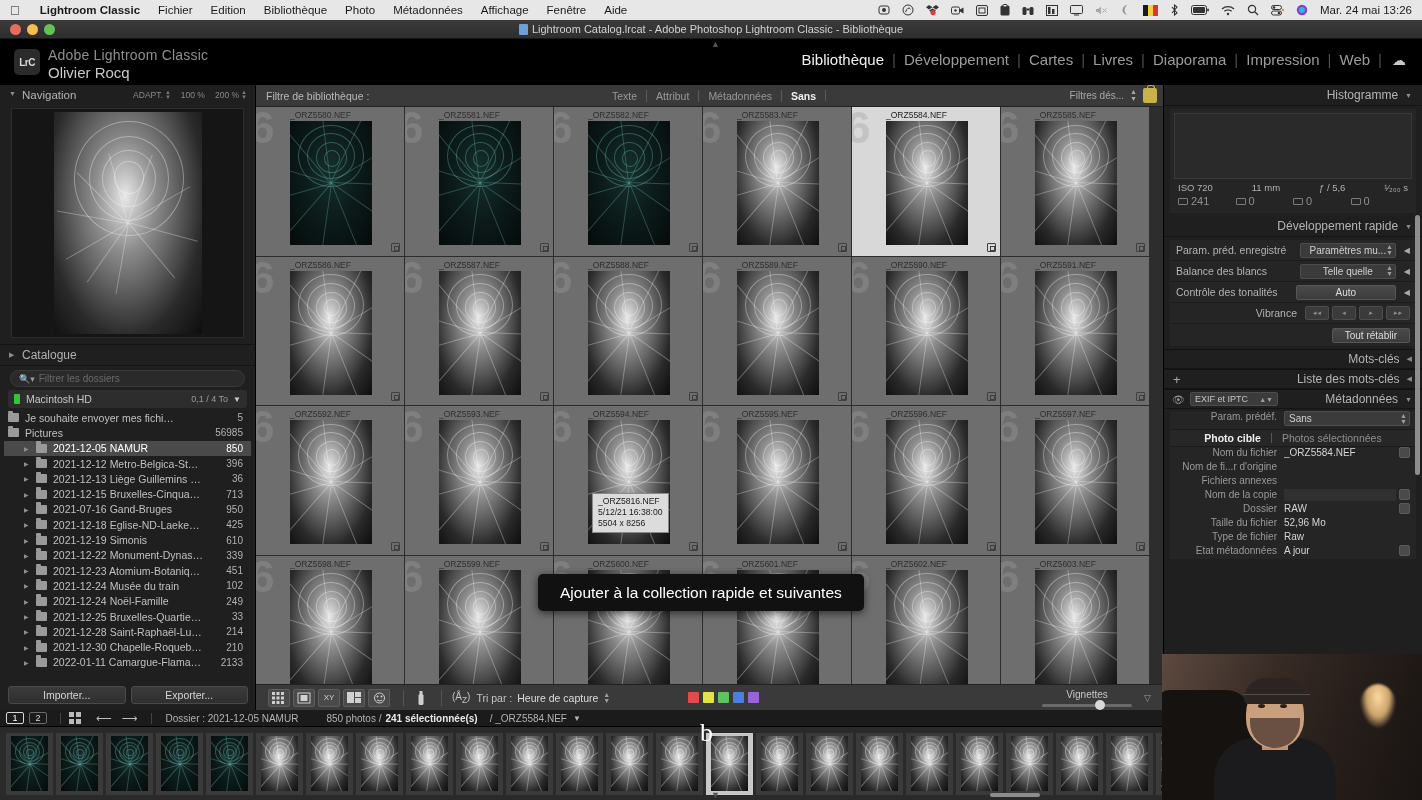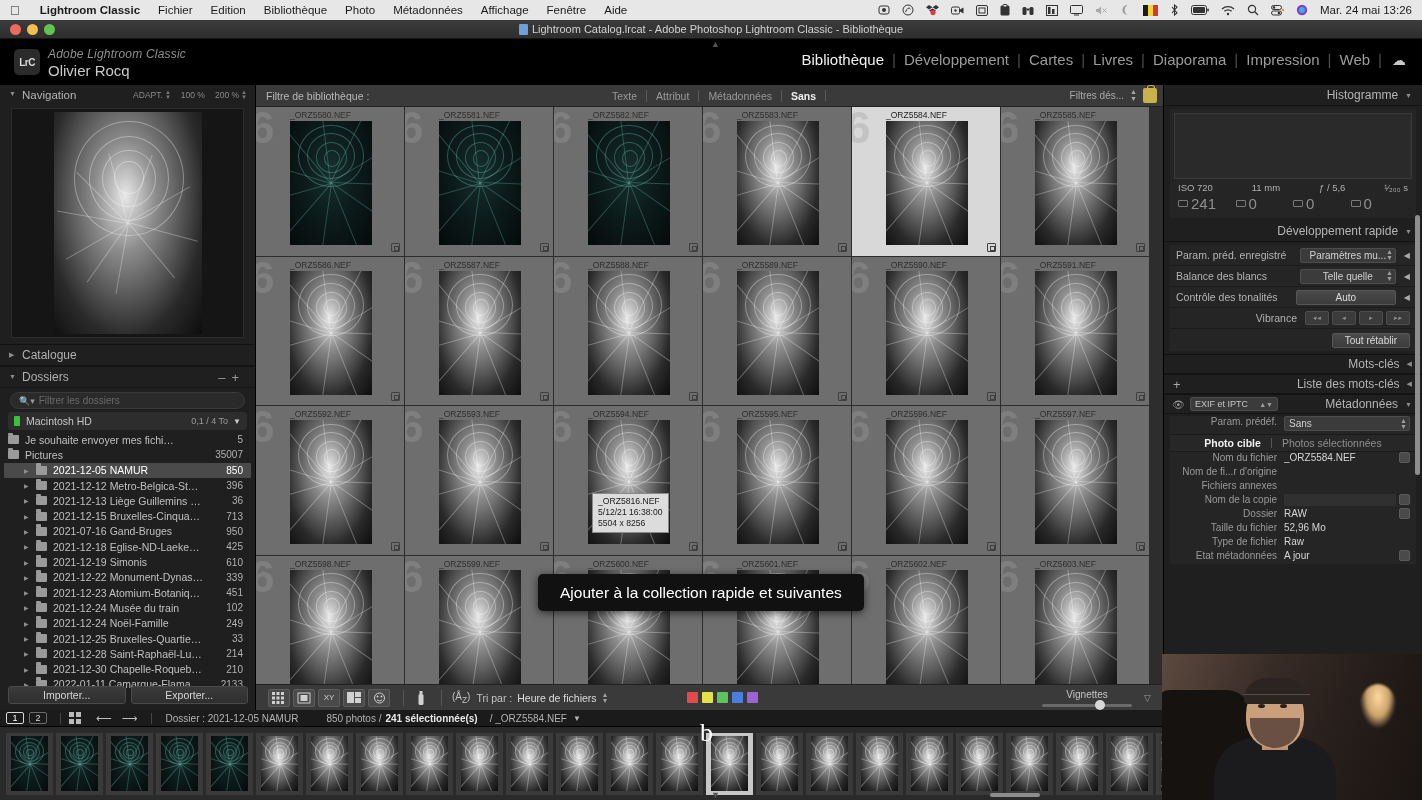--- a/index.html
+++ b/index.html
@@ -26,21 +26,21 @@
   #titlebar .ttl .docicon { display:inline-block; width:9px; height:11px; background:#6f9fd8;
      border-radius:1px; vertical-align:-2px; margin-right:4px; }
 
   
   #lrhead { position:absolute; top:39px; left:0; width:1422px; height:46px; background:#000; }
   #lrhead .chevup { position:absolute; left:50%; top:0px; color:#555; font-size:9px; }
   #lrlogo { position:absolute; left:14px; top:10px; width:26px; height:26px; border-radius:5px;
      background:#2b2b2b; color:#d9d9d9; font-size:10px; font-weight:bold;
      display:flex; align-items:center; justify-content:center; letter-spacing:-.5px; }
   #lridentity { position:absolute; left:48px; top:8px; }
-  #lridentity .small { font-size:12px; color:#8f8f8f; letter-spacing:.2px;font-style:italic; }
+  #lridentity .small { font-size:14px; color:#8f8f8f; letter-spacing:.2px; }
   #lridentity .name { font-size:15px; color:#c9c9c9; margin-top:1px; }
   #modules { position:absolute; right:10px; top:12px; display:flex; align-items:center;
      font-size:15px; color:#9b9b9b; }
   #modules .mod { padding:0 8px; cursor:default; }
   #modules .mod.active { color:#f2f2f2; }
   #modules .sep { color:#4d4d4d; }
   #modules .cloud { padding:0 6px 0 10px; color:#c8c8c8; font-size:14px; }
 
   
   #leftpanel { position:absolute; left:0; top:85px; width:256px; height:625px; background:#1f1f1f;
@@ -157,21 +157,21 @@
 
   
   #rightpanel { position:absolute; left:1163px; top:85px; width:259px; height:625px; background:#1f1f1f;
      border-left:1px solid #000; }
   .rphead { height:21px; display:flex; align-items:center; justify-content:flex-end; padding-right:10px;
      color:#b4b4b4; font-size:12px; position:relative; border-bottom:1px solid #141414; }
   .rphead .tri { margin-left:7px; font-size:7px; color:#8c8c8c; }
   .rpbox { background:#252525; margin:3px 6px; padding:4px; }
   #histo { height:66px; background:#2a2a2a; border:1px solid #3a3a3a; }
   #exif { display:flex; justify-content:space-between; padding:3px 4px 1px 4px; color:#b0b0b0; font-size:9.5px; }
-  #counts { display:flex; padding:1px 4px 2px 4px; color:#8f8f8f; font-size:15px; }
+  #counts { display:flex; padding:1px 4px 2px 4px; color:#8f8f8f; font-size:11px; }
   #counts > div { width:25%; display:flex; align-items:center; gap:3px; }
   #counts .ci { width:10px; height:7px; border:1px solid #7a7a7a; border-radius:1px; display:block; }
 
   .qdrow { display:flex; align-items:center; height:21px; padding:0 6px; border-bottom:1px solid #1b1b1b; }
   .qdrow .lb { color:#b3b3b3; font-size:10.5px; }
   .qdrow .lb.r { margin-left:auto; text-align:right; }
   .combo { background:#3b3b3b; border:1px solid #4d4d4d; border-radius:2px; height:15px; display:flex;
      align-items:center; padding:0 4px; color:#d0d0d0; font-size:10px; min-width:96px; justify-content:center;
      position:relative; }
   .combo .st { position:absolute; right:2px; color:#9d9d9d; font-size:7px; line-height:.85; }
@@ -462,25 +462,20 @@
         <div class="spoke" style="height:72px;transform:rotate(320deg)"></div>
       </div>
     </div>
   </div>
 
   <div class="sectionhead" style="margin-top:6px">
     <span class="tri">▶</span>
     <span>Catalogue</span>
   </div>
 
-  <div class="sectionhead">
-    <span class="tri">▼</span>
-    <span>Dossiers</span>
-    <span class="pm"><span>–</span><span>+</span></span>
-  </div>
 
   <div id="folderfilter">
     <span class="mag">🔍▾</span>
     <span>Filtrer les dossiers</span>
   </div>
 
   <div class="volrow">
     <i class="led"></i>
     <span>Macintosh HD</span>
     <span class="cap">0,1 / 4 To</span>
@@ -491,21 +486,21 @@
       <div class="frow lvl0">
         <span class="dtri">▶</span>
         <span class="fico"></span>
         <span class="nm">Je souhaite envoyer mes fichiers exe...</span>
         <span class="cnt">5</span>
       </div>
       <div class="frow lvl0">
         <span class="dtri">▼</span>
         <span class="fico"></span>
         <span class="nm">Pictures</span>
-        <span class="cnt">35007</span>
+        <span class="cnt">56985</span>
       </div>
       <div class="frow lvl1 sel">
         <span class="dtri">▶</span>
         <span class="fico"></span>
         <span class="nm">2021-12-05 NAMUR</span>
         <span class="cnt">850</span>
       </div>
       <div class="frow lvl1">
         <span class="dtri">▶</span>
         <span class="fico"></span>
@@ -1244,21 +1239,21 @@
     <span class="sep"></span>
     <span class="tbtn" style="background:none;border:none;width:14px">
         <svg width="10" height="16" viewBox="0 0 10 16">
           <rect x="2.5" y="4" width="5" height="11" rx="1.5" fill="#cfcfcf"></rect>
           <rect x="3.5" y="1" width="3" height="3" fill="#cfcfcf"></rect>
         </svg>
       </span>
     <span class="sep"></span>
     <span style="color:#c3c3c3;font-size:10px">(Å<sub>Z</sub>)</span>
     <span class="sortlbl">Tri par :</span>
-    <span class="sortval">Heure de fichiers</span>
+    <span class="sortval">Heure de capture</span>
     <span style="font-size:7px;line-height:.85;margin-left:5px;color:#9d9d9d">▲<br>▼</span>
     <span class="swatches" id="color-swatches">
         <i style="background: rgb(227, 75, 75);"></i>
         <i style="background: rgb(228, 226, 74);"></i>
         <i style="background: rgb(94, 197, 94);"></i>
         <i style="background: rgb(74, 126, 224);"></i>
         <i style="background: rgb(154, 99, 216);"></i>
       </span>
     <span class="thumbsz">
       <span class="t">Vignettes</span>

